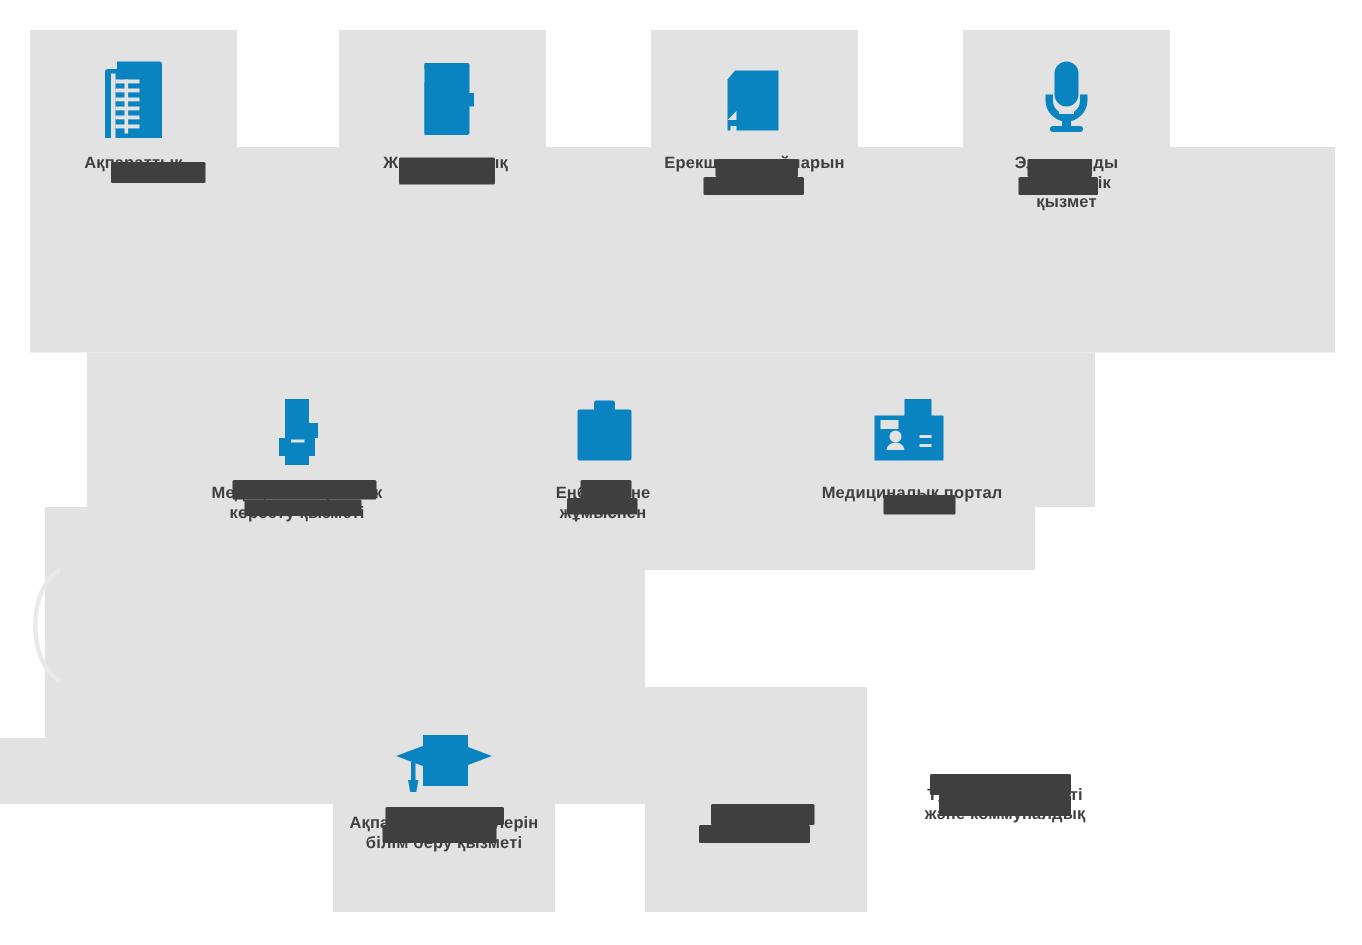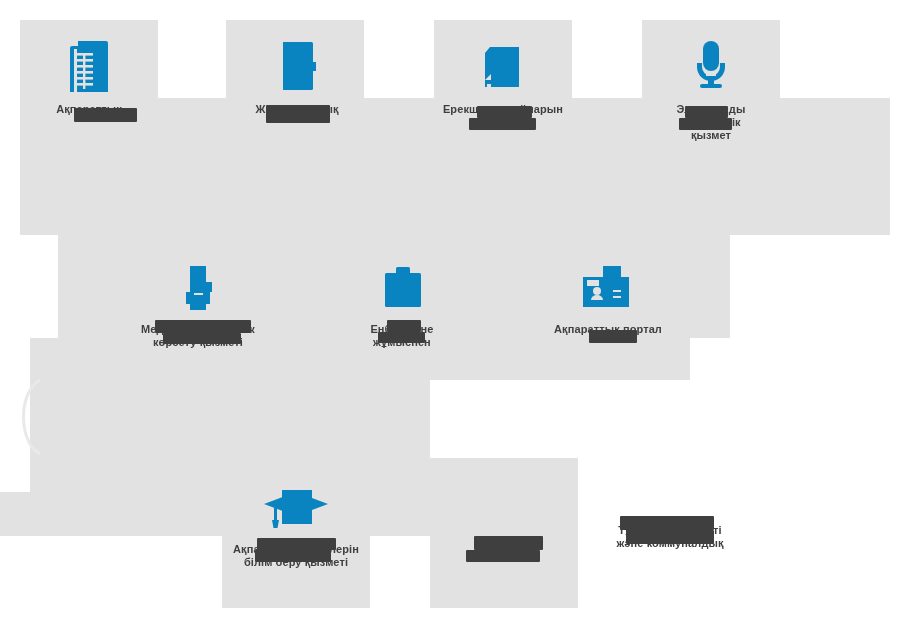--- a/index.html
+++ b/index.html
@@ -186,21 +186,21 @@
       <svg width="66" height="52" viewBox="0 0 66 52">
         <rect x="28" y="4" width="18" height="12" fill="#0a84c1"></rect>
         <rect x="8" y="15" width="46" height="30" fill="#0a84c1"></rect>
         <rect x="12" y="18" width="12" height="6" fill="#e2e2e2"></rect>
         <circle cx="22" cy="29" r="4" fill="#e2e2e2"></circle>
         <path d="M16 38 a6 5 0 0 1 12 0 z" fill="#e2e2e2"></path>
         <rect x="38" y="28" width="8" height="2" fill="#e2e2e2"></rect>
         <rect x="38" y="34" width="8" height="2" fill="#e2e2e2"></rect>
       </svg>
     </span>
-    <span class="caption">Ақпараттық портал</span>
+    <span class="caption">Медициналық портал</span>
   </div>
   <div class="redact" style="left:589px; top:330px; width:48px; height:13px;"></div>
 
   <div class="cell" style="left:231px; top:482px; width:130px;">
     <span class="icon">
       <svg width="72" height="52" viewBox="0 0 72 52">
         <rect x="22" y="8" width="30" height="34" fill="#0a84c1"></rect>
         <path d="M4 22 L36 10 L68 22 L36 34 Z" fill="#0a84c1"></path>
         <rect x="14" y="26" width="3" height="12" fill="#0a84c1"></rect>
         <path d="M12 38 h7 l-1.5 8 h-4 z" fill="#0a84c1"></path>

